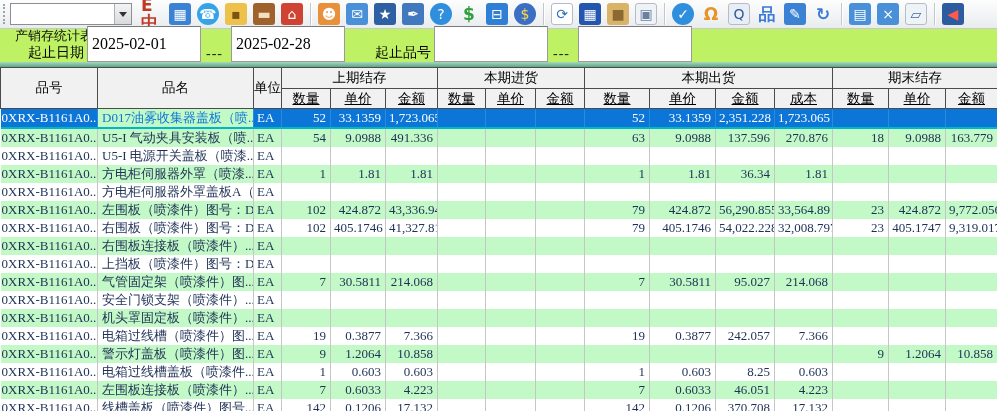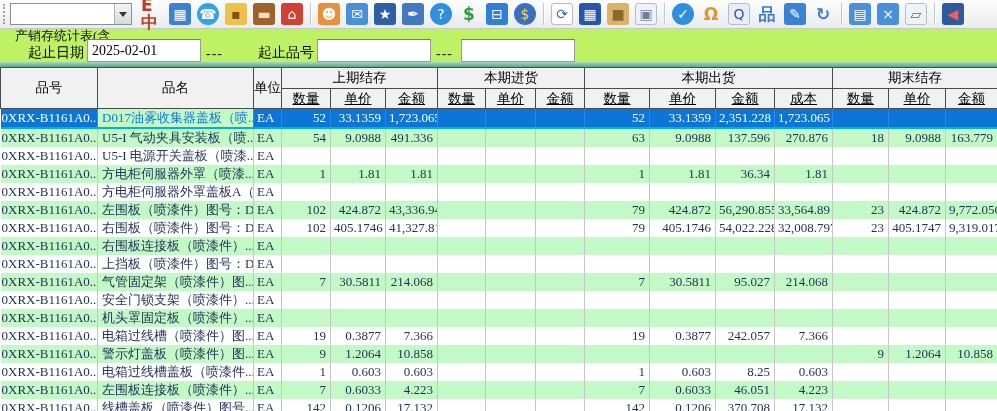--- a/index.html
+++ b/index.html
@@ -40,24 +40,24 @@
     box-shadow: 1px 0 0 #fff; flex: 0 0 auto; }
 
   
   .filterbar {
     height: 33px; background: #bef264; display: flex; align-items: flex-end;
     font-size: 14px; color: #000;
   }
   .filterbar label { margin-left: 28px; }
   .filterbar label.second { margin-left: 30px; }
   .filterbar input {
-    width: 114px; height: 23px; margin-left: 3px;
+    width: 114px; height: 36px; margin-left: 3px;
     border: 1px solid #9a9a9a; border-top-color: #7a7a7a;
     font-family: "Liberation Serif", "DejaVu Serif", serif;
-    font-size: 14px; padding: 0 4px; background: #fff; color: #000;
+    font-size: 16px; padding: 0 4px; background: #fff; color: #000;
   }
   .dashes { margin: 0 5px; letter-spacing: 1px; color: #222; }
 
   .teal-strip { height: 5px; background: linear-gradient(#a6d8bd, #5ea585); }
 
   
   table { border-collapse: collapse; table-layout: fixed; width: 997px; }
   thead th {
     background: #f1f1f1; border: 1px solid #4b4b4b; font-weight: normal;
     font-size: 13.5px; color: #000; padding: 0; text-align: center;
@@ -122,20 +122,21 @@
         <span class="tbi brd" style="color: rgb(74, 106, 154); background: rgb(238, 243, 248);">▱</span>
         <span class="tsep"></span>
         <span class="tbi" style="color: rgb(255, 90, 74); background: rgb(45, 91, 160);">◀</span>
       </div>
   </div>
 
   <div class="filterbar">
     <label>起止日期</label>
     <input type="text" value="2025-02-01" style="">
     <span class="dashes">---</span>
+    <input type="text" value="2025-02-28" style="">
     <label class="second">起止品号</label>
     <input type="text" value="" style="">
     <span class="dashes">---</span>
     <input type="text" value="" style="">
   </div>
 
   <div class="teal-strip"></div>
 
   <table>
     <colgroup>

